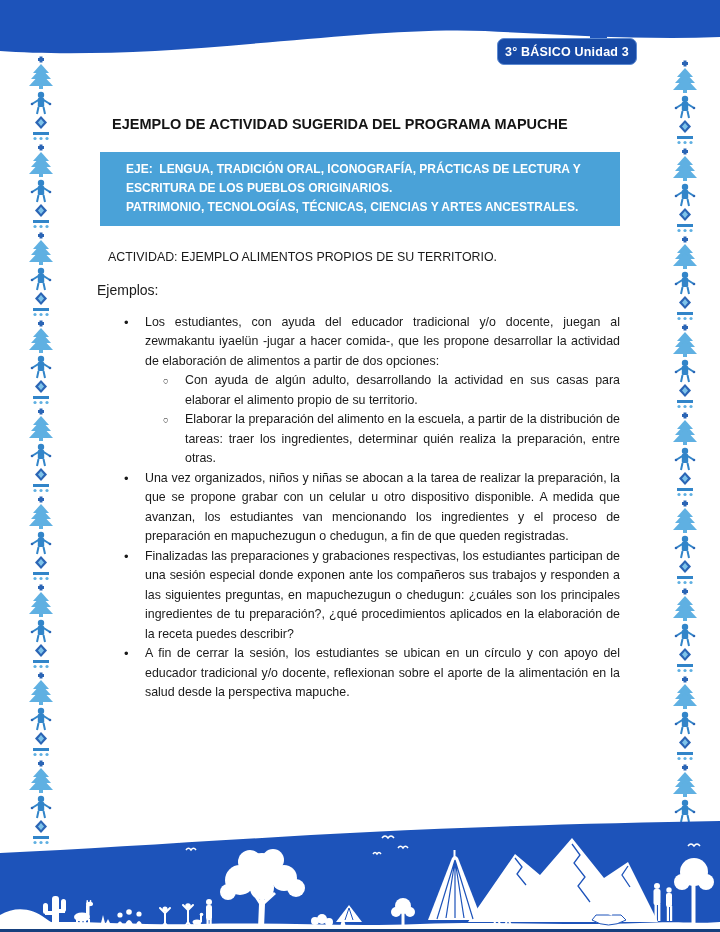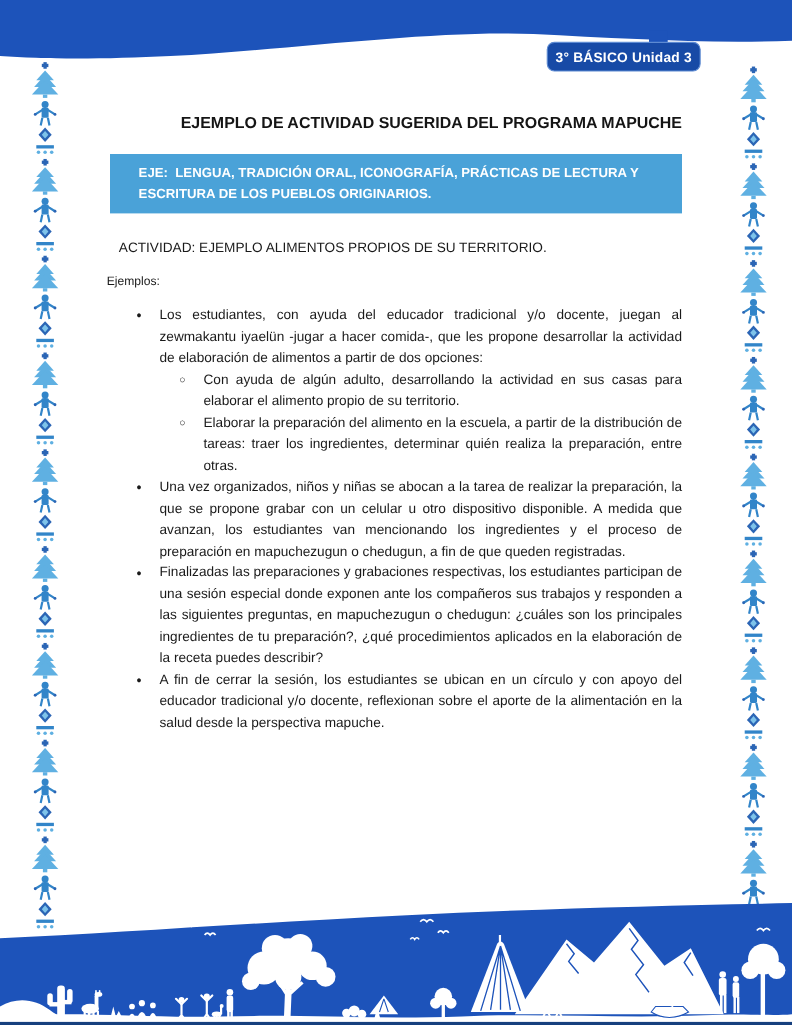--- a/index.html
+++ b/index.html
@@ -15,27 +15,27 @@
     background:#174aa6;border:1px solid #5d8ad2;border-radius:7px;
     color:#fff;font-size:12.5px;font-weight:bold;
     display:flex;align-items:center;justify-content:center;letter-spacing:.2px;
   }
   
   .side-border{position:absolute;top:54px;width:34px;height:792px;}
   .side-border.left{left:24px;}
   .side-border.right{left:668px;top:58px;}
   
   .content{position:absolute;left:100px;top:104px;width:520px;}
-  .doc-title{font-size:14.5px;font-weight:bold;text-align:right;margin:0;color:#151515;}
+  .doc-title{font-size:14.5px;font-weight:bold;text-align:left;margin:12px;color:#151515;}
   .eje-box{
     background:#4aa2d8;color:#ffffff;font-weight:bold;font-size:12px;
     line-height:1.6;padding:8px 26px;margin-top:20px;
   }
   .activity-line{font-size:12.4px;margin:24px 0 0 8px;}
-  .examples-label{font-size:11px;margin:18px 0 0 -3px;}
+  .examples-label{font-size:14px;margin:18px 0 0 -3px;}
   ul.main-list{
     list-style:none;margin:15px 0 0 20px;padding:0;
     font-size:12.4px;line-height:19.5px;text-align:justify;
   }
   ul.main-list>li{padding-left:25px;position:relative;}
   ul.main-list>li::before{content:"\2022";position:absolute;left:4px;top:0;font-size:13px;}
   ul.sub-list{list-style:none;margin:0 0 0 16px;padding:0;}
   ul.sub-list>li{padding-left:24px;position:relative;}
   ul.sub-list>li::before{content:"\25CB";position:absolute;left:2px;top:0;font-size:9.5px;}
   b{font-weight:normal;}
@@ -100,20 +100,21 @@
     <use href="#totem" y="528"></use>
       <use href="#totem" y="616"></use>
       <use href="#totem" y="704"></use>
   </svg>
 
   <div class="content">
     <h1 class="doc-title">EJEMPLO DE ACTIVIDAD SUGERIDA DEL PROGRAMA MAPUCHE</h1>
 
     <div class="eje-box">
       <div>EJE:&nbsp; LENGUA, TRADICIÓN ORAL, ICONOGRAFÍA, PRÁCTICAS DE LECTURA Y ESCRITURA DE LOS PUEBLOS ORIGINARIOS.</div>
+      <div>PATRIMONIO, TECNOLOGÍAS, TÉCNICAS, CIENCIAS Y ARTES ANCESTRALES.</div>
     </div>
 
     <p class="activity-line">ACTIVIDAD: EJEMPLO ALIMENTOS PROPIOS DE SU TERRITORIO.</p>
 
     <p class="examples-label">Ejemplos:</p>
 
     <ul class="main-list">
       <li>
         <span><span>Los estudiantes, con ayuda del educador tradicional y/o docente, juegan al </span><b>zewmakantu iyaelün</b><span> -jugar a hacer comida-, que les propone desarrollar la actividad de elaboración de alimentos a partir de dos opciones:</span></span>
         <ul class="sub-list">

